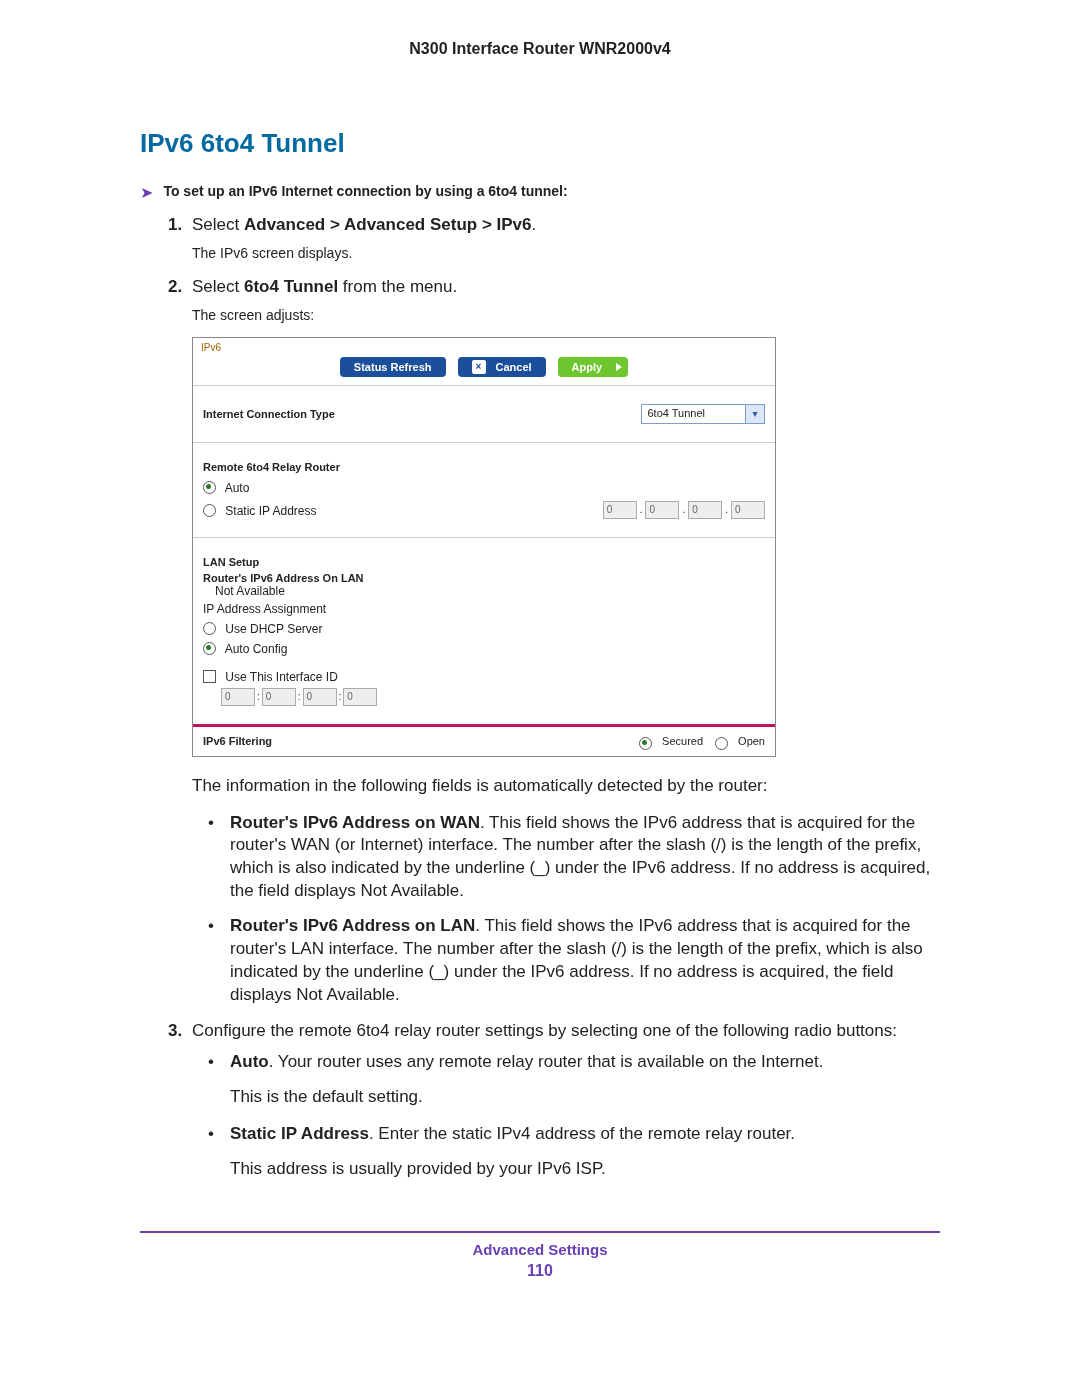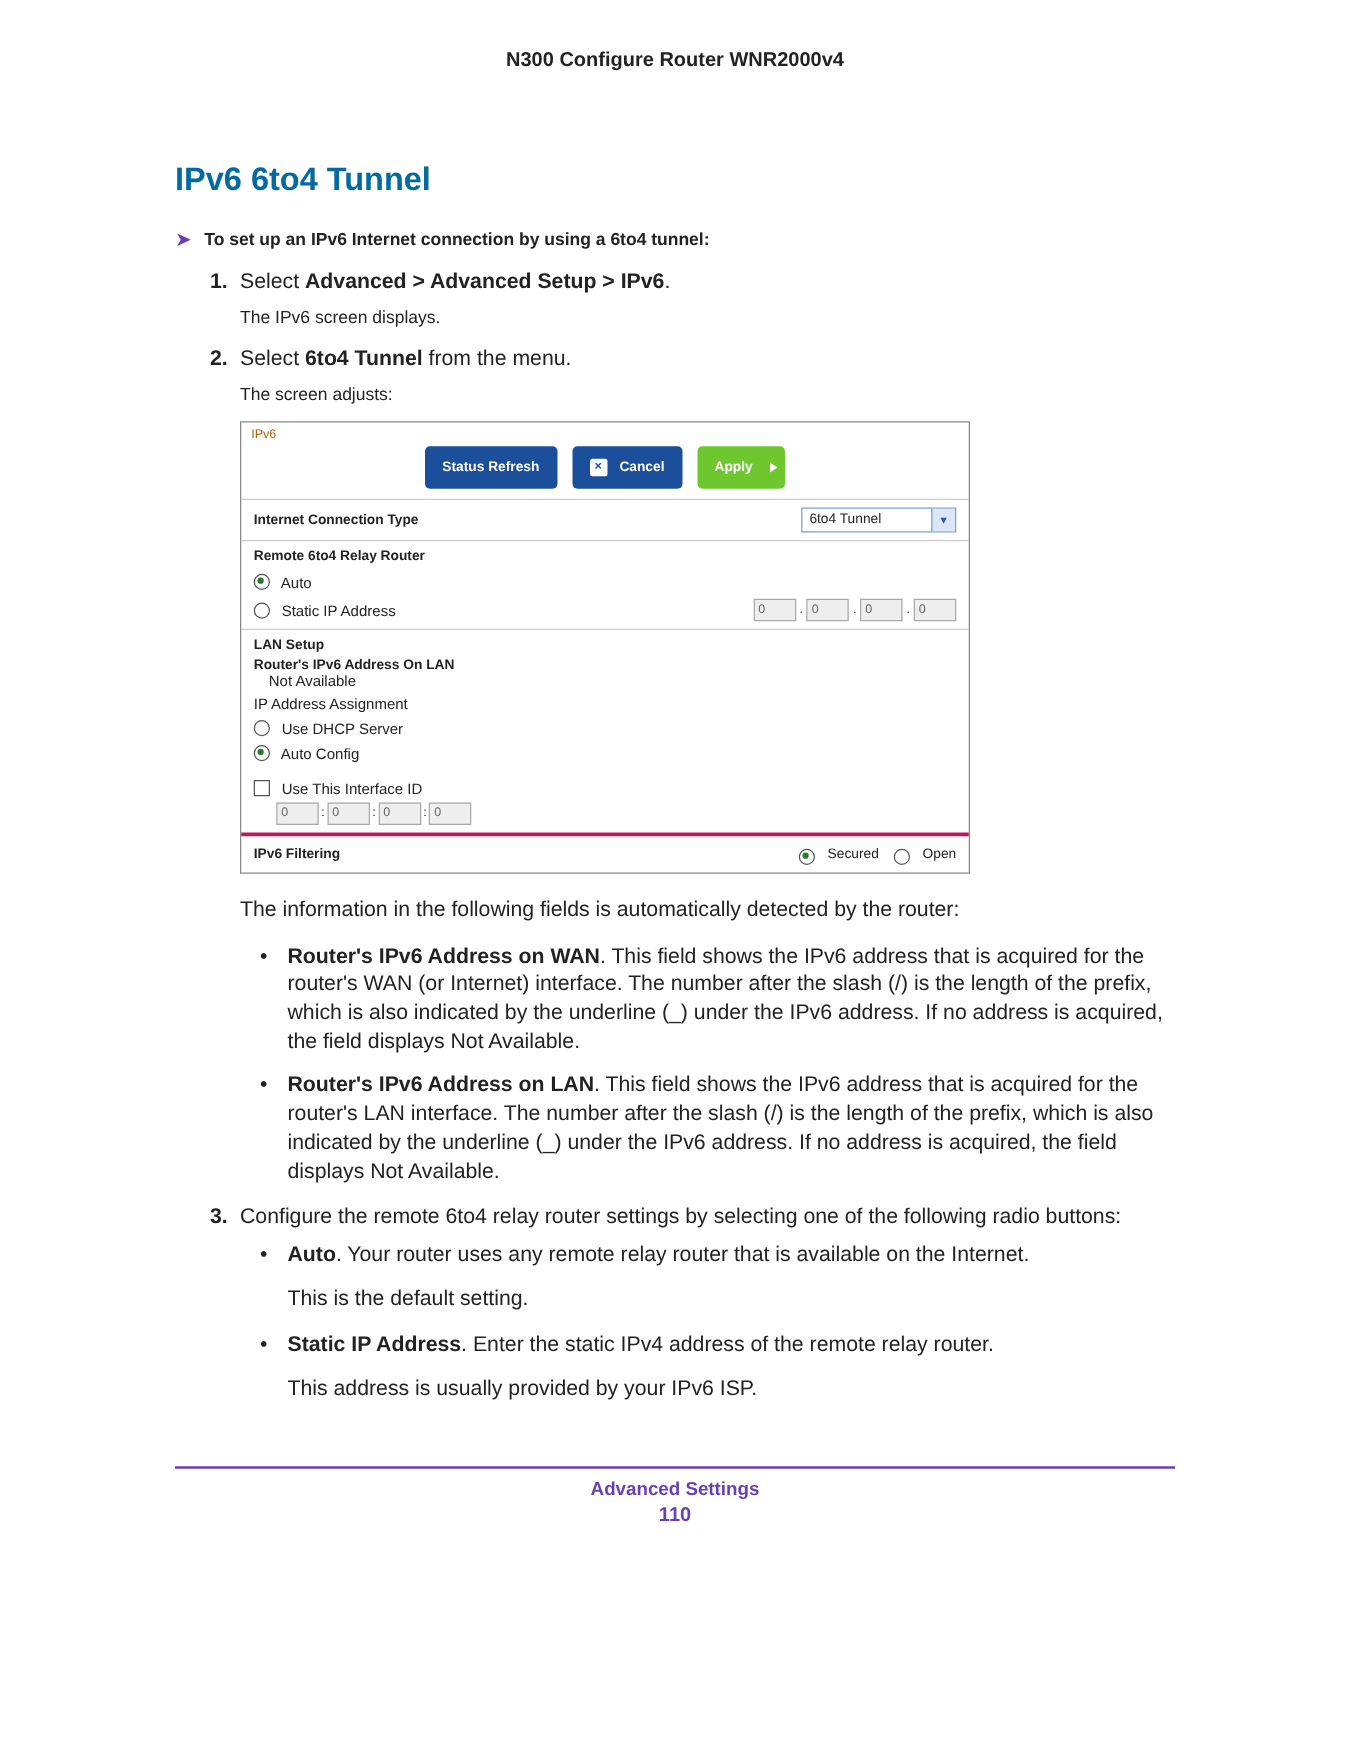--- a/index.html
+++ b/index.html
@@ -67,21 +67,21 @@
   }
   .btn-row {
     display: flex;
     justify-content: center;
     gap: 0;
     padding: 4px 8px 8px 8px;
   }
   .pill {
     display: inline-flex;
     align-items: center;
-    height: 34px;
+    height: 20px;
     font-size: 11px;
     color: #fff;
     font-weight: bold;
     border-radius: 4px;
     margin: 0 6px;
     padding: 0 14px;
   }
   .pill.refresh { background: #1b4e9b; }
   .pill.cancel { background: #1b4e9b; }
   .pill.cancel .x {
@@ -96,21 +96,21 @@
     font-weight: bold;
   }
   .pill.apply { background: #6ec72e; padding-right: 6px; }
   .pill.apply .tri {
     width: 0; height: 0;
     border-left: 6px solid #fff;
     border-top: 4px solid transparent;
     border-bottom: 4px solid transparent;
     margin-left: 14px;
   }
-  .panel-section { border-top: 1px solid #ccc; padding: 6px 10px; }
+  .panel-section { border-top: 1px solid #ccc; padding: 18px 10px; }
   .row { display: flex; align-items: center; justify-content: space-between; }
   .label-bold { font-weight: bold; font-size: 11px; }
   .select-box {
     border: 1px solid #7a9ecf;
     height: 18px;
     display: inline-flex;
     align-items: stretch;
     font-size: 11px;
   }
   .select-box .sel-text { padding: 2px 40px 2px 6px; }
@@ -162,21 +162,21 @@
   }
   .footer-page {
     text-align: center; color: #6a3fb5; font-weight: bold; font-size: 16px; margin-top: 4px;
   }
 </style>
 </head>
 <body>
 
 <div class="page">
 
-  <div class="top-header">N300 Configure Router WNR2000v4</div>
+  <div class="top-header">N300 Interface Router WNR2000v4</div>
 
   <div class="h2">IPv6 6to4 Tunnel</div>
 
   <div class="intro-row">
     <span class="arrow-icon">➤</span>
     <span class="intro-text">To set up an IPv6 Internet connection by using a 6to4 tunnel:</span>
   </div>
 
   <div class="step">
     <span class="step-num">1.</span>

